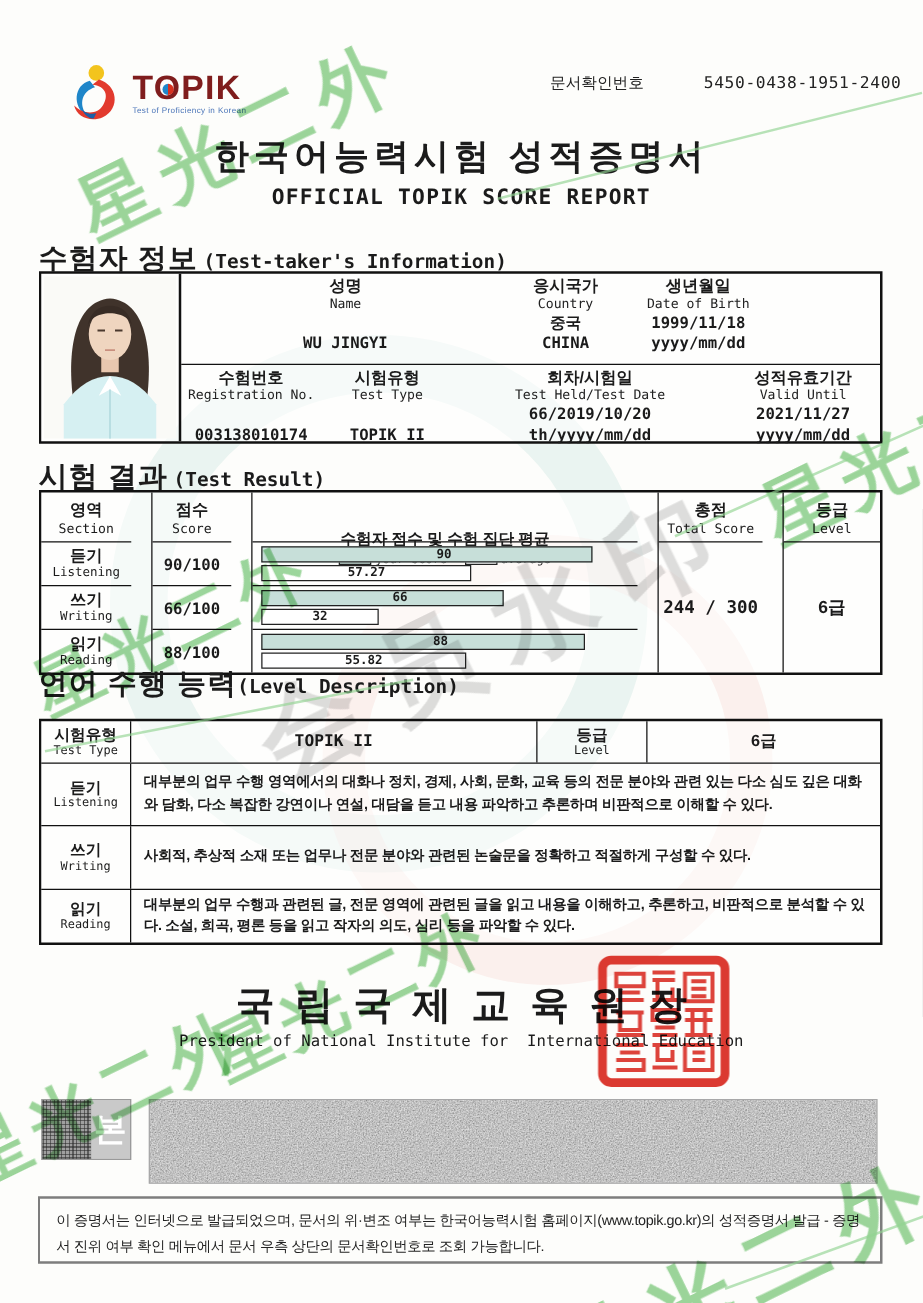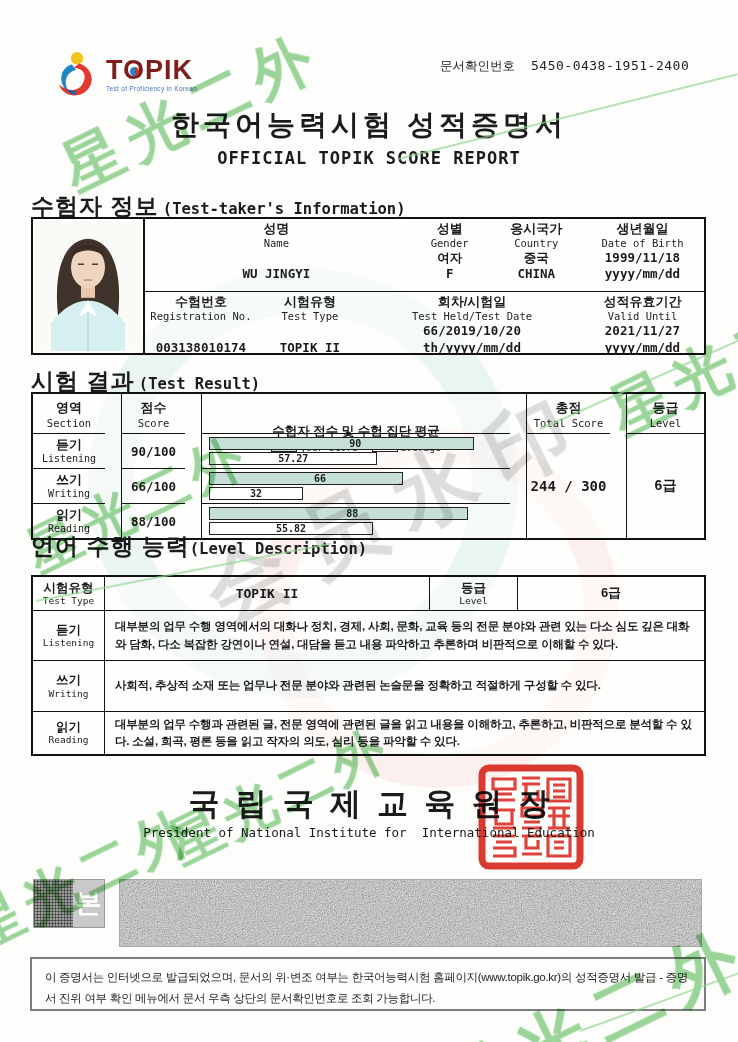--- a/index.html
+++ b/index.html
@@ -25,21 +25,21 @@
   .content { position:relative; z-index:1; }
 
   
   .logo { position:absolute; left:52px; top:50px; display:flex; align-items:center; gap:6px; }
   .logo-txt { display:flex; flex-direction:column; }
   .logo-name { font-size:27px; font-weight:900; letter-spacing:1px; color:#7f1d1d; line-height:1; position:relative; }
   .o-wrap { position:relative; display:inline-block; }
   .o-dot { position:absolute; left:50%; top:54%; width:9px; height:9px; margin:-4px 0 0 -4px;
            border-radius:50%; background:linear-gradient(90deg,#1f86c9 50%,#d6311f 50%); }
   .logo-tag { font-size:6.5px; color:#4a74b8; letter-spacing:0.3px; margin-top:1px; }
-  .docnum { position:absolute; top:58px; left:440px; display:flex; gap:16px; align-items:baseline;text-align:center; }
+  .docnum { position:absolute; top:58px; left:440px; display:flex; gap:48px; align-items:baseline;text-align:center; }
   .docnum-label { font-size:12.5px; color:#222; }
   .docnum-val { font-size:13px; color:#222; letter-spacing:0.5px; }
 
   .title { position:absolute; top:106px; width:100%; text-align:center;
            font-size:28px; font-weight:bold; letter-spacing:4px; }
   .subtitle { position:absolute; top:148px; width:100%; text-align:center;
               font-size:17px; font-weight:bold; letter-spacing:1px; }
 
   
   .sec-head { position:absolute; left:31px; font-weight:bold; }
@@ -188,25 +188,20 @@
           <line x1="53" y1="92" x2="53" y2="132" stroke="#b7dde0" stroke-width="1.5"></line>
         </svg>
       </div>
       <div class="info-right">
         <div class="info-row">
           <div class="icell w-name">
             <span class="lko">성명</span>
             <span class="len en">Name</span>
             <span class="val en">WU JINGYI</span>
           </div>
-          <div class="icell w-gen">
-            <span class="lko">성별</span>
-            <span class="len en">Gender</span>
-            <span class="val"><span>여자</span><br><span class="en">F</span></span>
-          </div>
           <div class="icell w-cty">
             <span class="lko">응시국가</span>
             <span class="len en">Country</span>
             <span class="val"><span>중국</span><br><span class="en">CHINA</span></span>
           </div>
           <div class="icell w-dob">
             <span class="lko">생년월일</span>
             <span class="len en">Date of Birth</span>
             <span class="val en"><span>1999/11/18</span><br><span>yyyy/mm/dd</span></span>
           </div>

